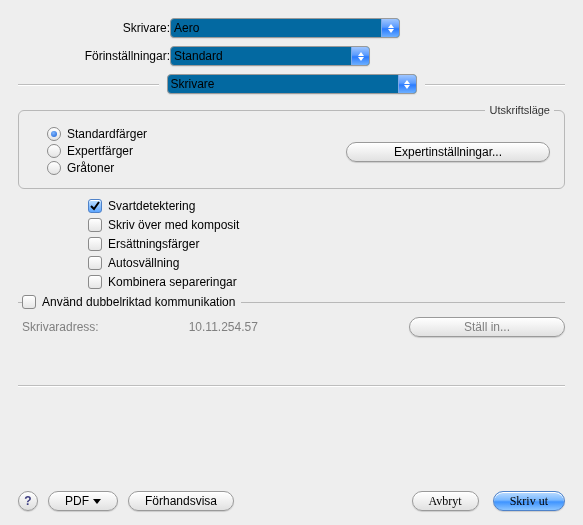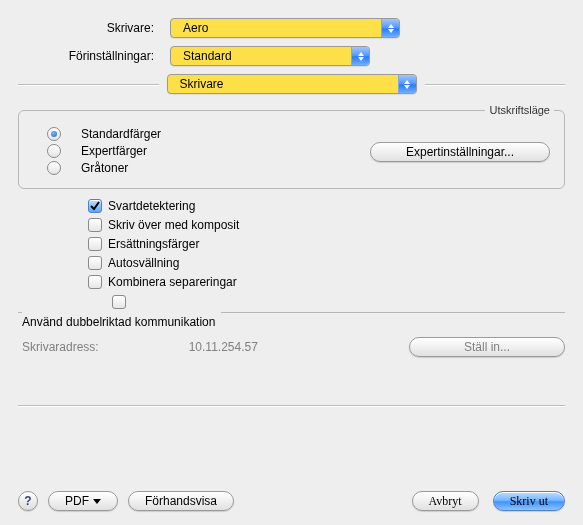--- a/index.html
+++ b/index.html
@@ -15,32 +15,32 @@
     padding: 18px 18px 14px 18px;
   }
   .row {
     display: flex;
     align-items: center;
     margin-bottom: 8px;
   }
   .label-col {
     width: 152px;
     text-align: right;
-    padding-right: 16px;
+    padding-right: 0;
     font-size: 12px;
   }
   .select {
     position: relative;
     height: 20px;
-    background: #fde047;
+    background: #0369a1;
     border: 1px solid #9a9a9a;
     border-radius: 4px;
     display: flex;
     align-items: center;
-    padding: 0 24px 0 12px;
+    padding: 0 24px 0 3px;
     box-shadow: 0 1px 1px rgba(0,0,0,0.08);
     cursor: default;
   }
   .select-cap {
     position: absolute;
     right: 0; top: 0;
     width: 18px; height: 100%;
     background: linear-gradient(to bottom, #9fc6ff 0%, #5a9bff 45%, #2a7bff 55%, #6db0ff 100%);
     border-left: 1px solid #7fa9e8;
     border-top-right-radius: 3px;
@@ -93,21 +93,21 @@
     justify-content: space-between;
     align-items: flex-start;
   }
   .radio-col {
     padding-left: 22px;
   }
   .radio-row {
     display: flex;
     align-items: center;
     margin: 3px 0;
-    gap: 20px;
+    gap: 6px;
   }
   .aqua-radio {
     width: 14px; height: 14px;
     border-radius: 50%;
     border: 1px solid #8a8a8a;
     background: linear-gradient(to bottom, #fff, #e4e4e4);
     display: inline-flex;
     align-items: center; justify-content: center;
     box-shadow: inset 0 1px 1px rgba(255,255,255,0.8);
   }
@@ -162,21 +162,21 @@
     border-top: 1px solid #b8b8b8;
     border-radius: 0;
     padding: 8px 0 0 0;
     margin: 6px 0 0 0;
     position: relative;
   }
   fieldset.comm legend {
     padding: 0 6px 0 0;
     margin-left: 4px;
     font-size: 12px;
-    display: flex; align-items: center; gap: 6px; flex-direction: column;
+    display: flex; align-items: center; gap: 6px;
   }
   .comm-row {
     display: flex;
     align-items: center;
     justify-content: space-between;
     padding-left: 4px;
     color: #808080;
   }
   .comm-left {
     display: flex;
@@ -263,21 +263,21 @@
       <div class="radio-row">
         <span class="aqua-radio"></span>
         <span>Expertfärger</span>
       </div>
       <div class="radio-row">
         <span class="aqua-radio"></span>
         <span>Gråtoner</span>
       </div>
     </div>
     <div style="padding-top:18px; padding-right:4px;">
-      <div class="aqua-btn" style="width:180px">Expertinställningar...</div>
+      <div class="aqua-btn" style="width:204px">Expertinställningar...</div>
     </div>
   </div>
 </fieldset>
 
 <div class="checks">
   <div class="check-row">
     <span class="aqua-check checked">
       <svg viewBox="0 0 10 10">
           <path d="M1 5 L4 8 L9 1" stroke="#000" stroke-width="2" fill="none"></path>
         </svg>

